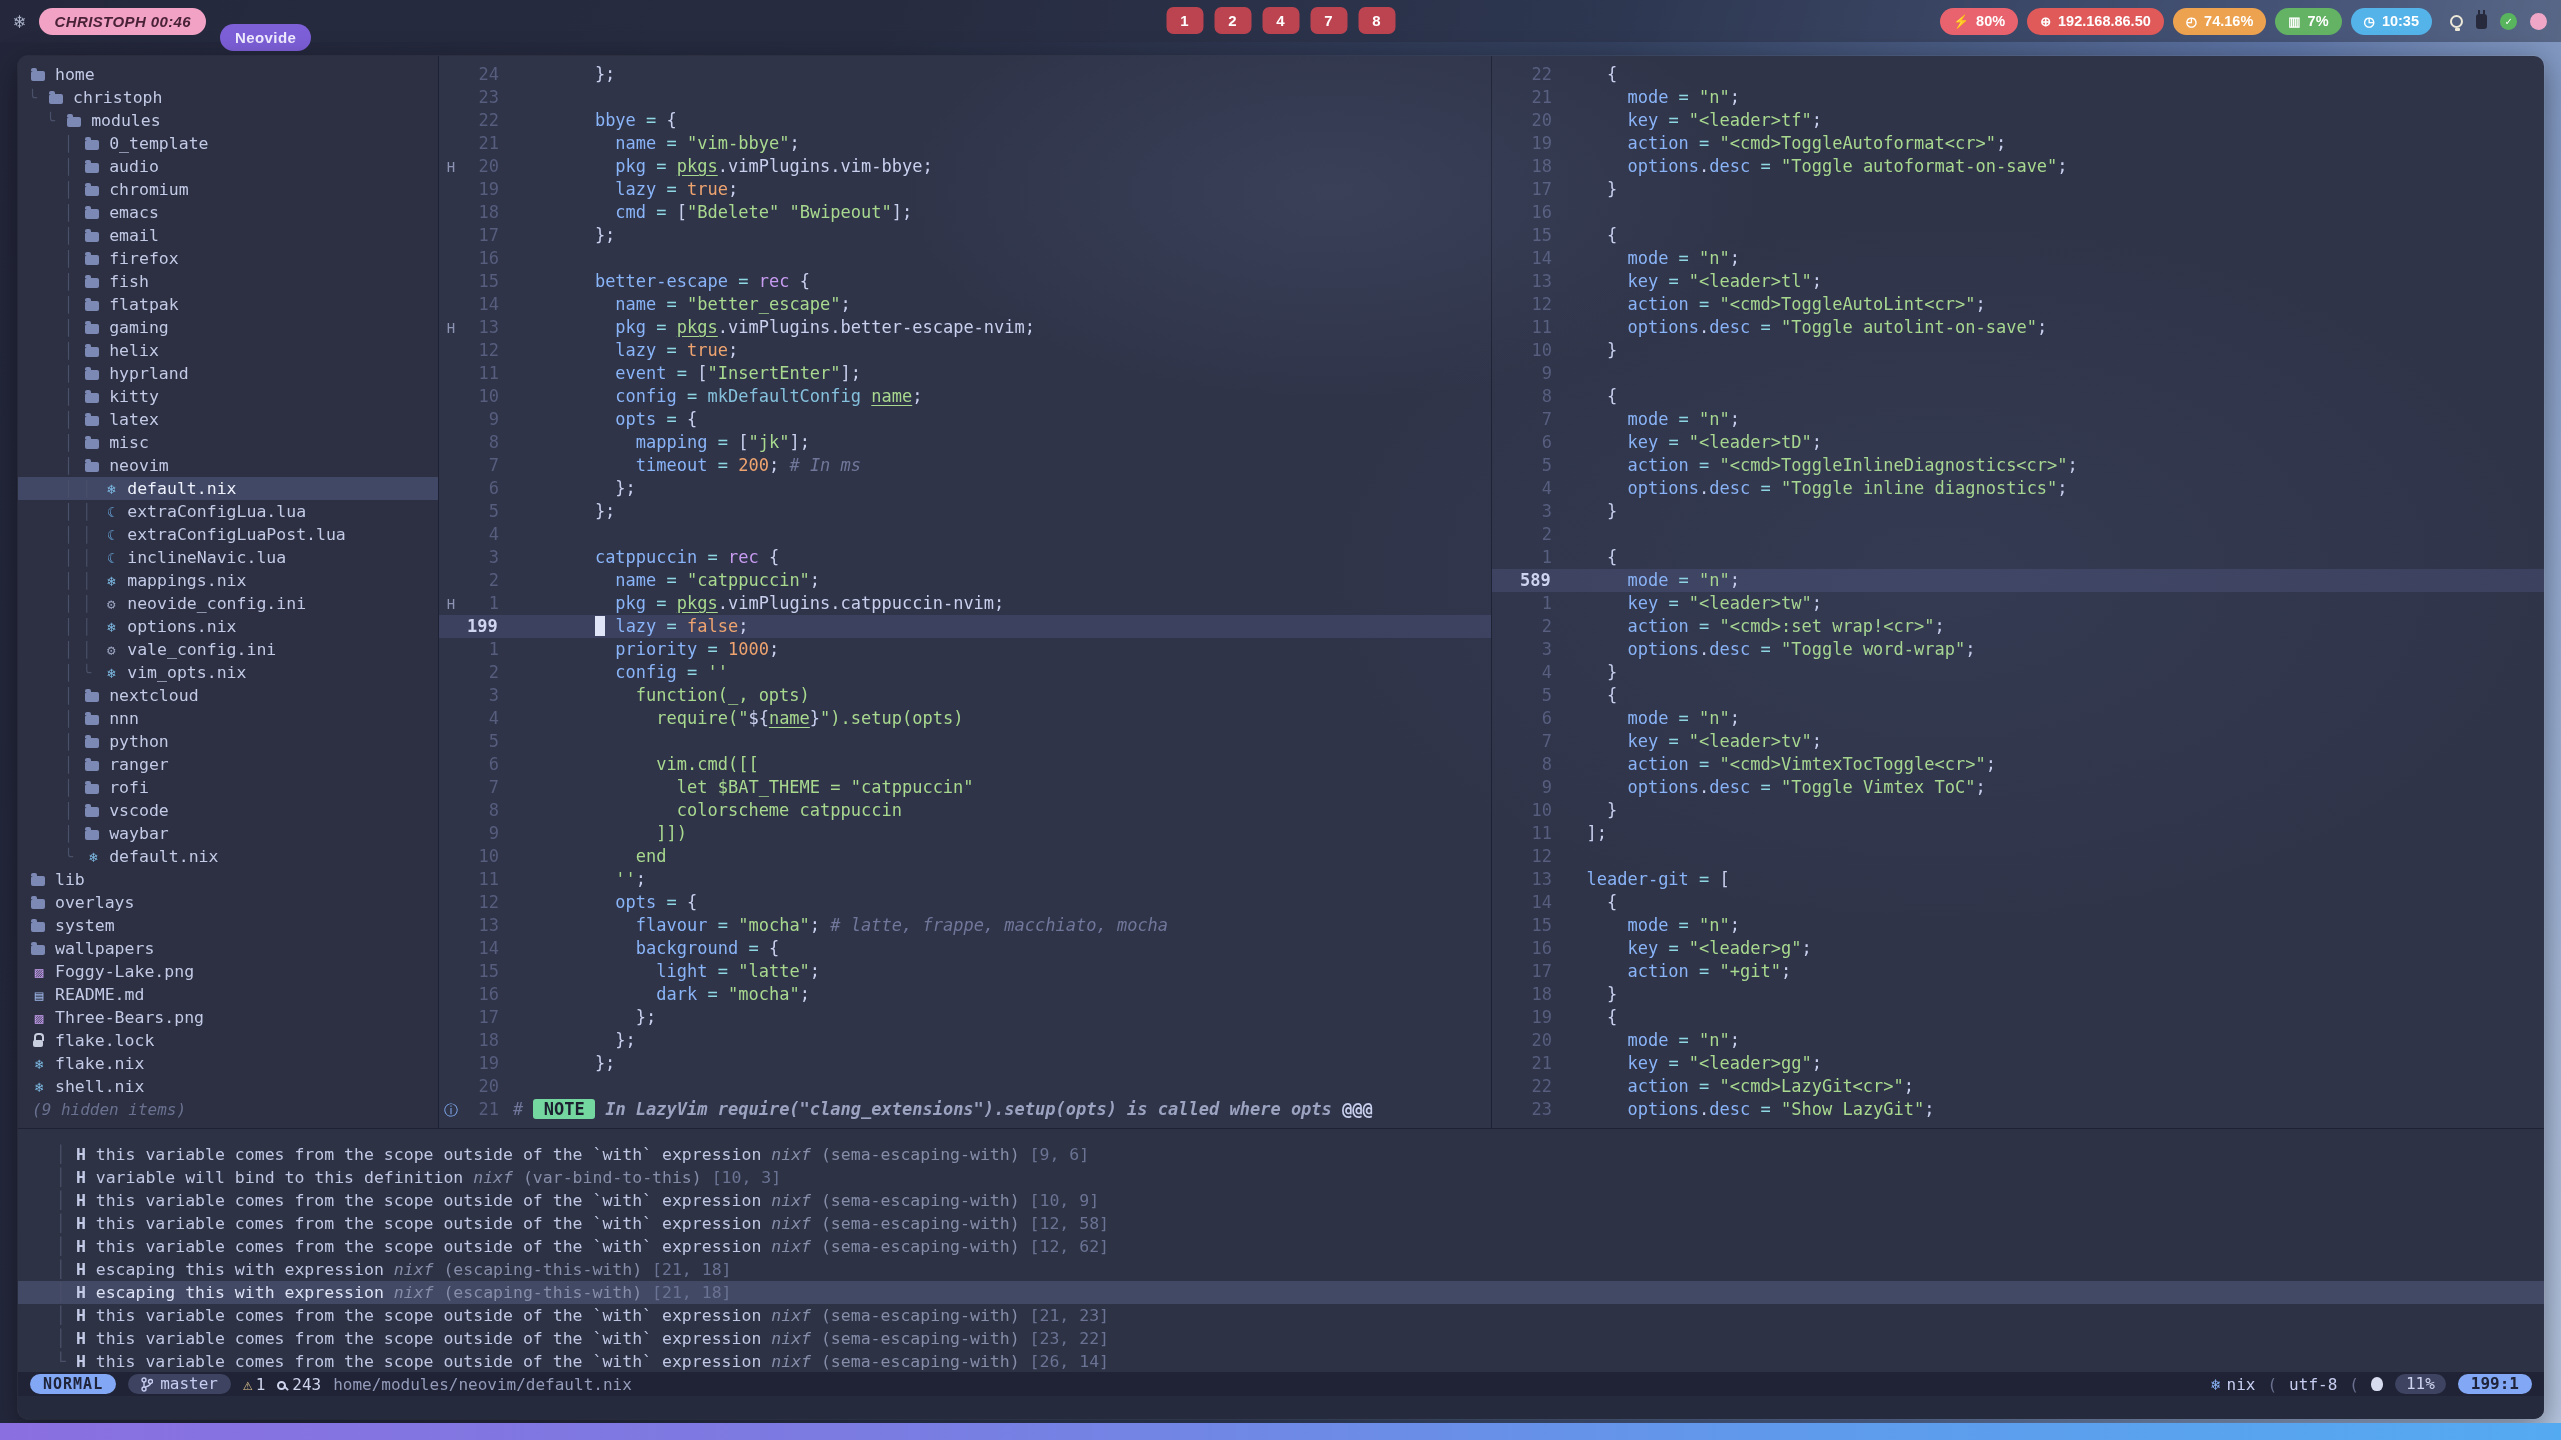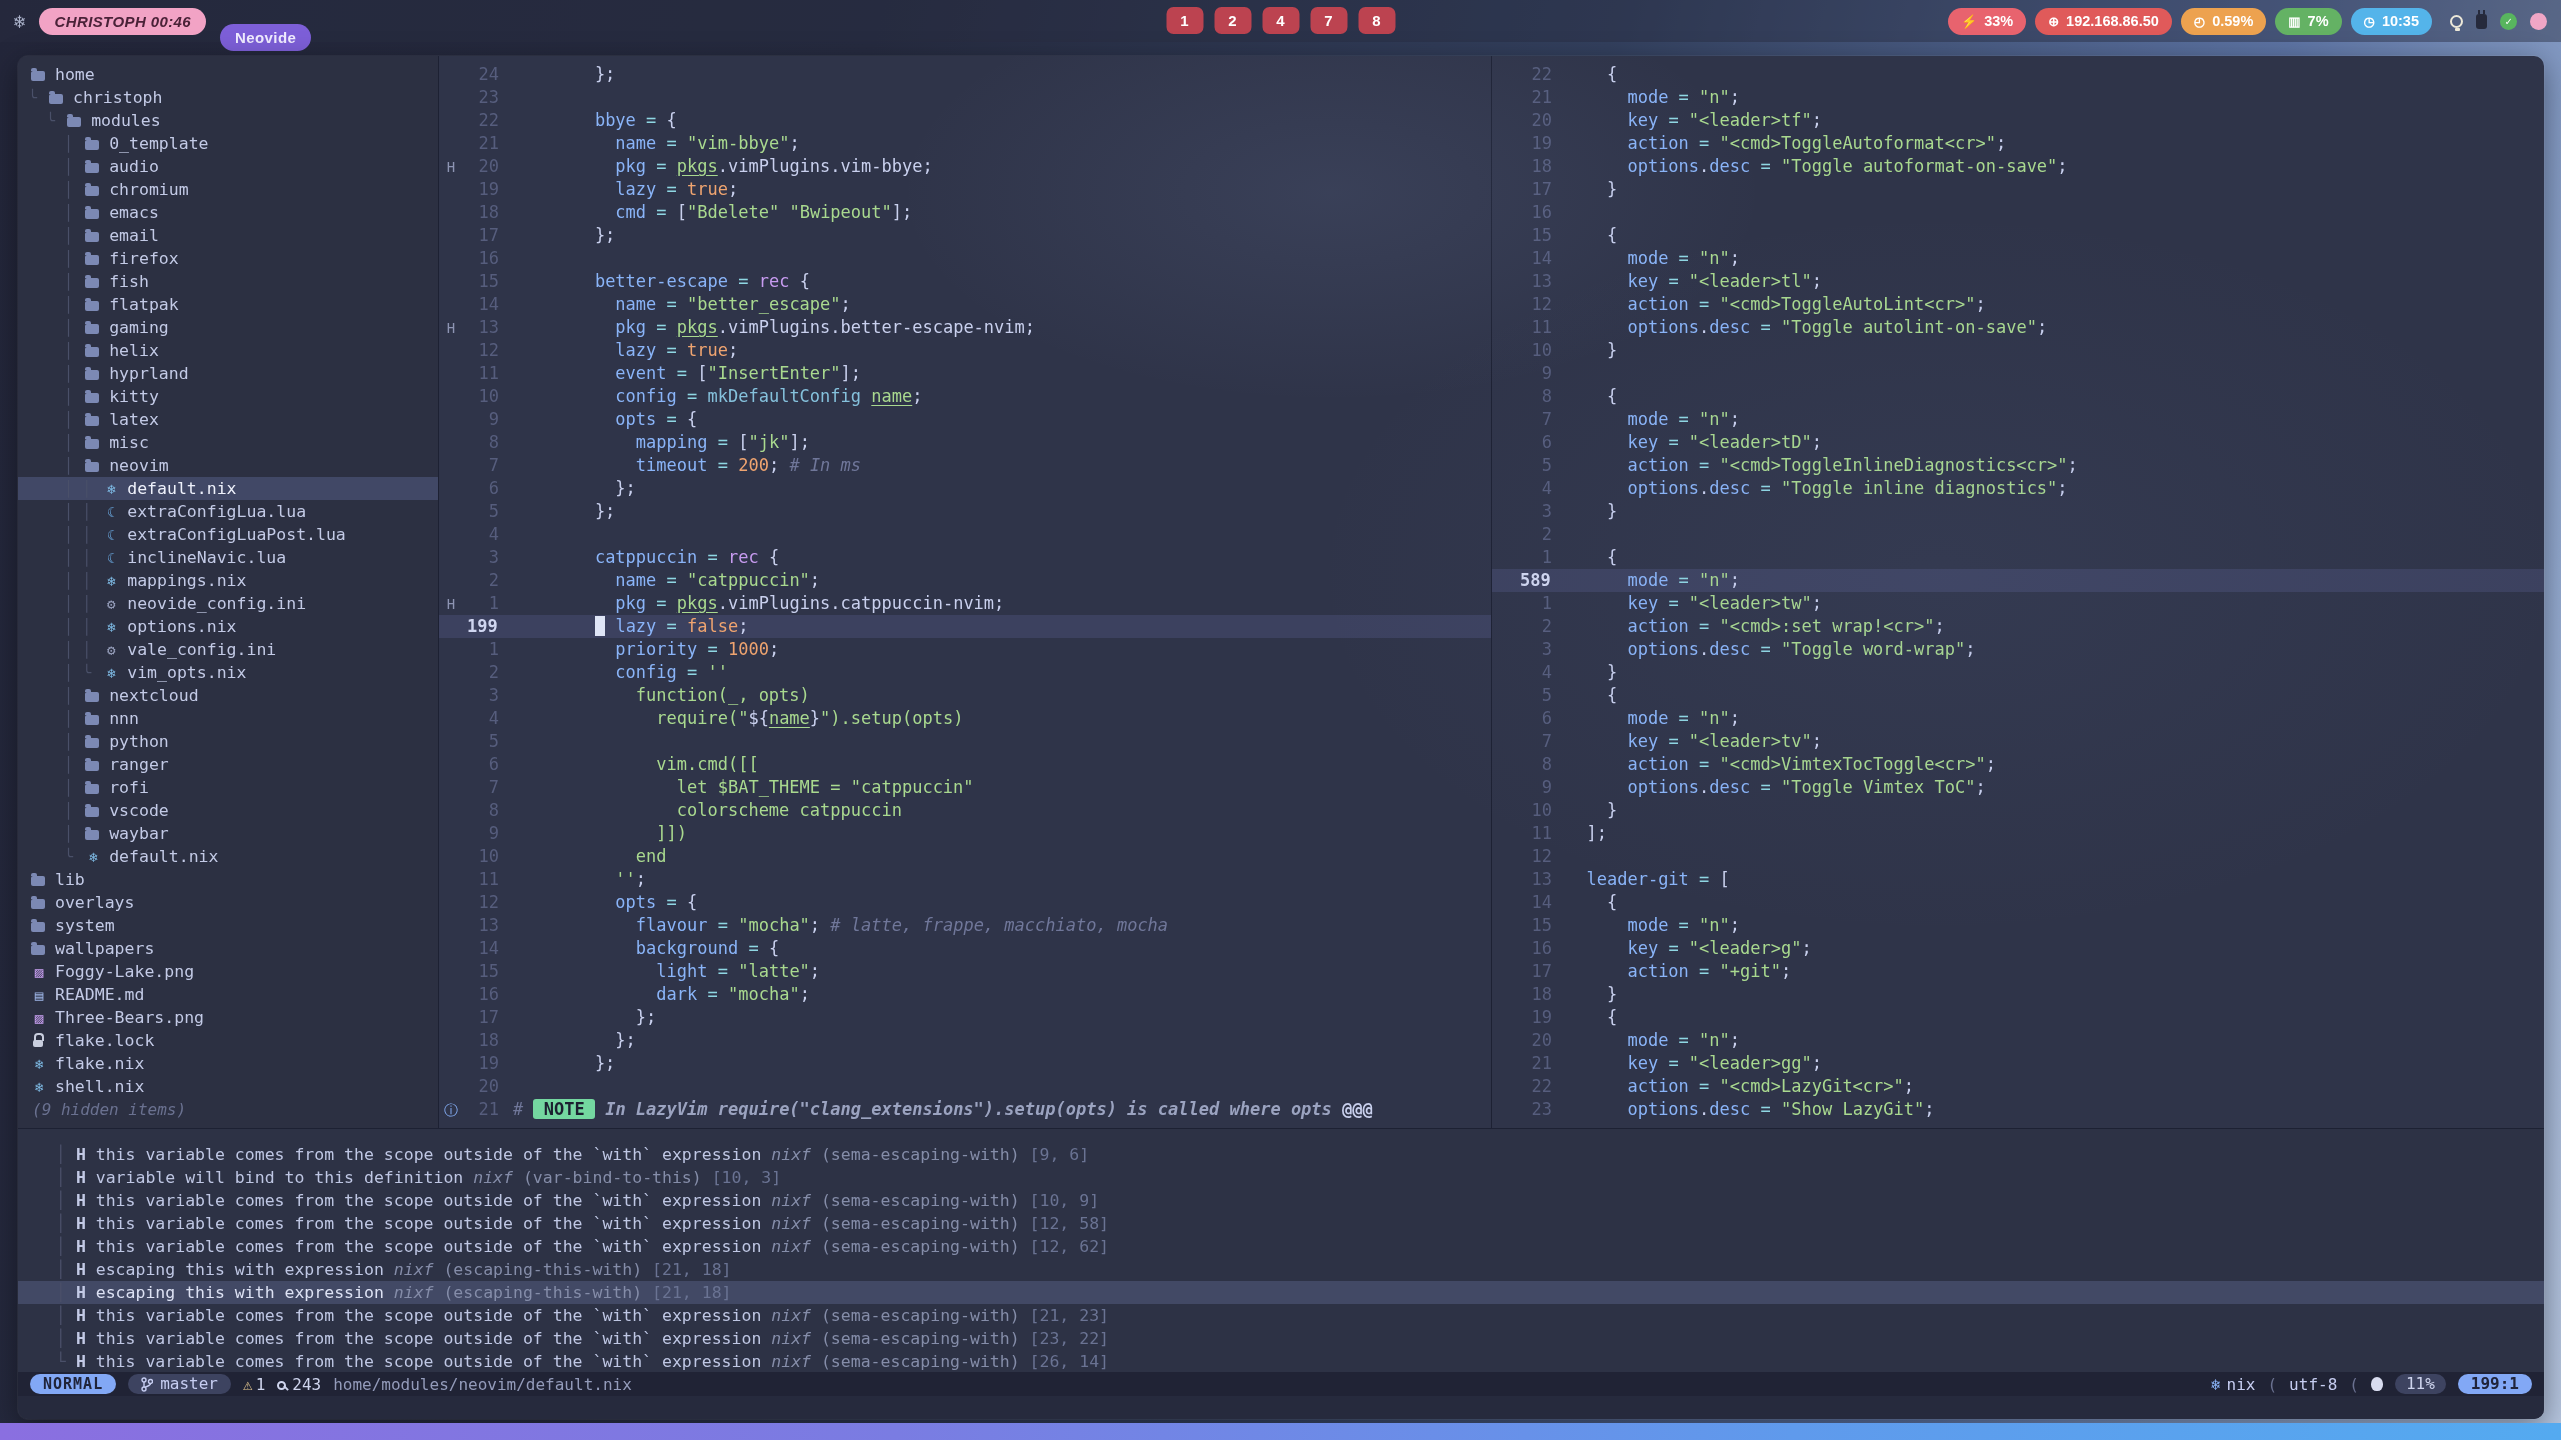--- a/index.html
+++ b/index.html
@@ -125,29 +125,29 @@
         <div class="ws-pill">1</div>
         <div class="ws-pill">2</div>
         <div class="ws-pill">4</div>
         <div class="ws-pill">7</div>
         <div class="ws-pill">8</div>
       </div>
     <div class="tb-right">
       <div class="tb-pills">
           <div class="tb-pill" style="background: rgb(232, 99, 110);">
             <span class="pico">⚡</span>
-            <span class="plabel">33%</span>
+            <span class="plabel">80%</span>
           </div>
           <div class="tb-pill" style="background: rgb(224, 90, 90);">
             <span class="pico">⊕</span>
             <span class="plabel">192.168.86.50</span>
           </div>
           <div class="tb-pill" style="background: rgb(237, 162, 79);">
             <span class="pico">◴</span>
-            <span class="plabel">0.59%</span>
+            <span class="plabel">74.16%</span>
           </div>
           <div class="tb-pill" style="background: rgb(100, 178, 100);">
             <span class="pico">▥</span>
             <span class="plabel">7%</span>
           </div>
           <div class="tb-pill" style="background: rgb(84, 180, 234);">
             <span class="pico">◷</span>
             <span class="plabel">10:35</span>
           </div>
         </div>

